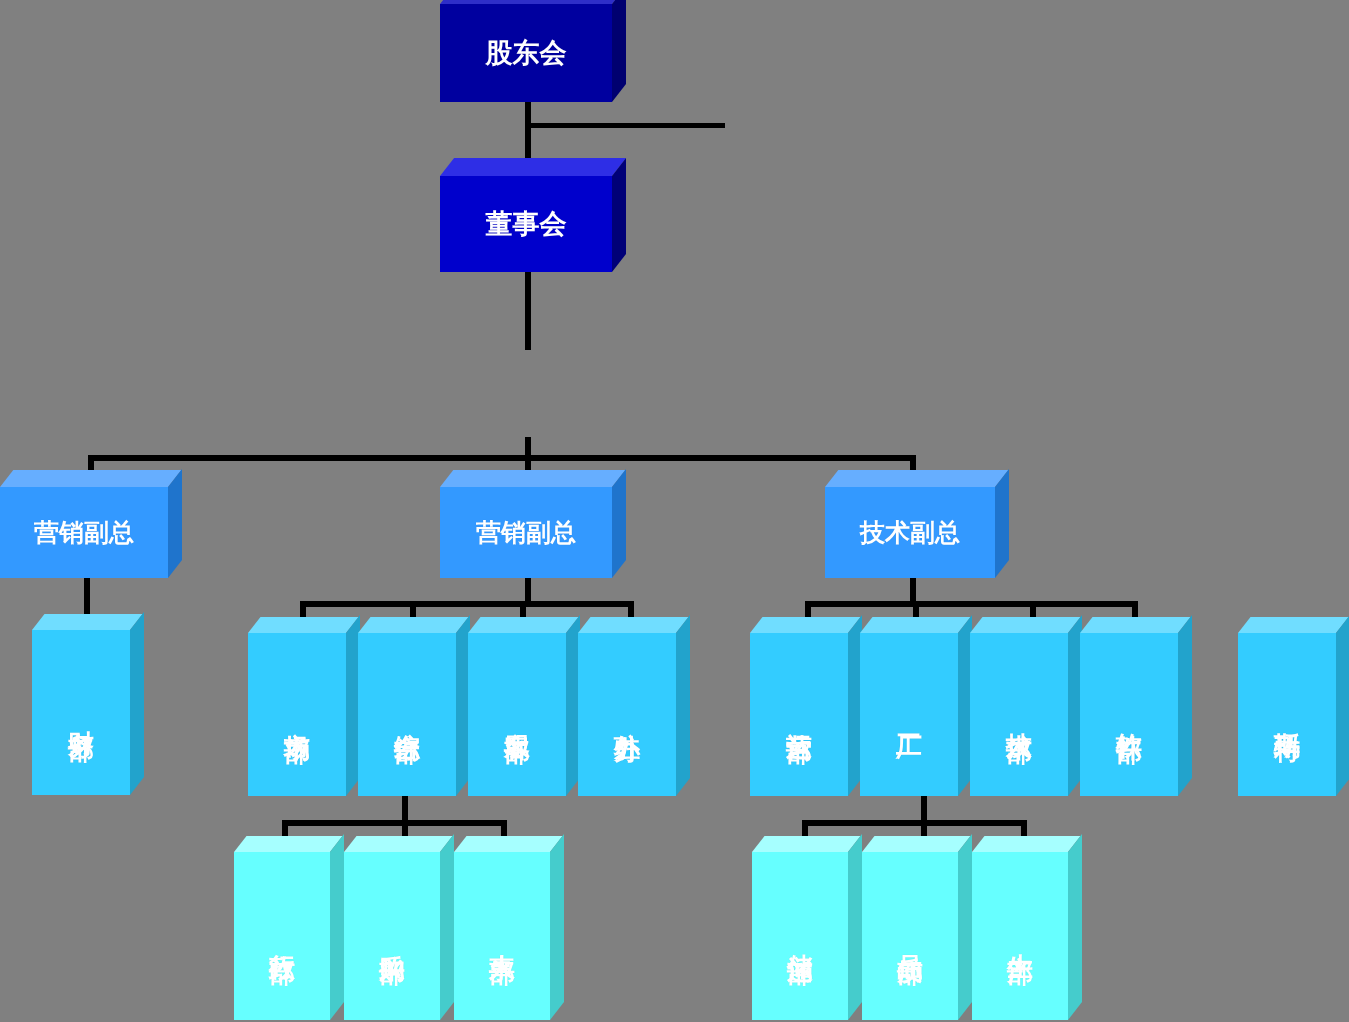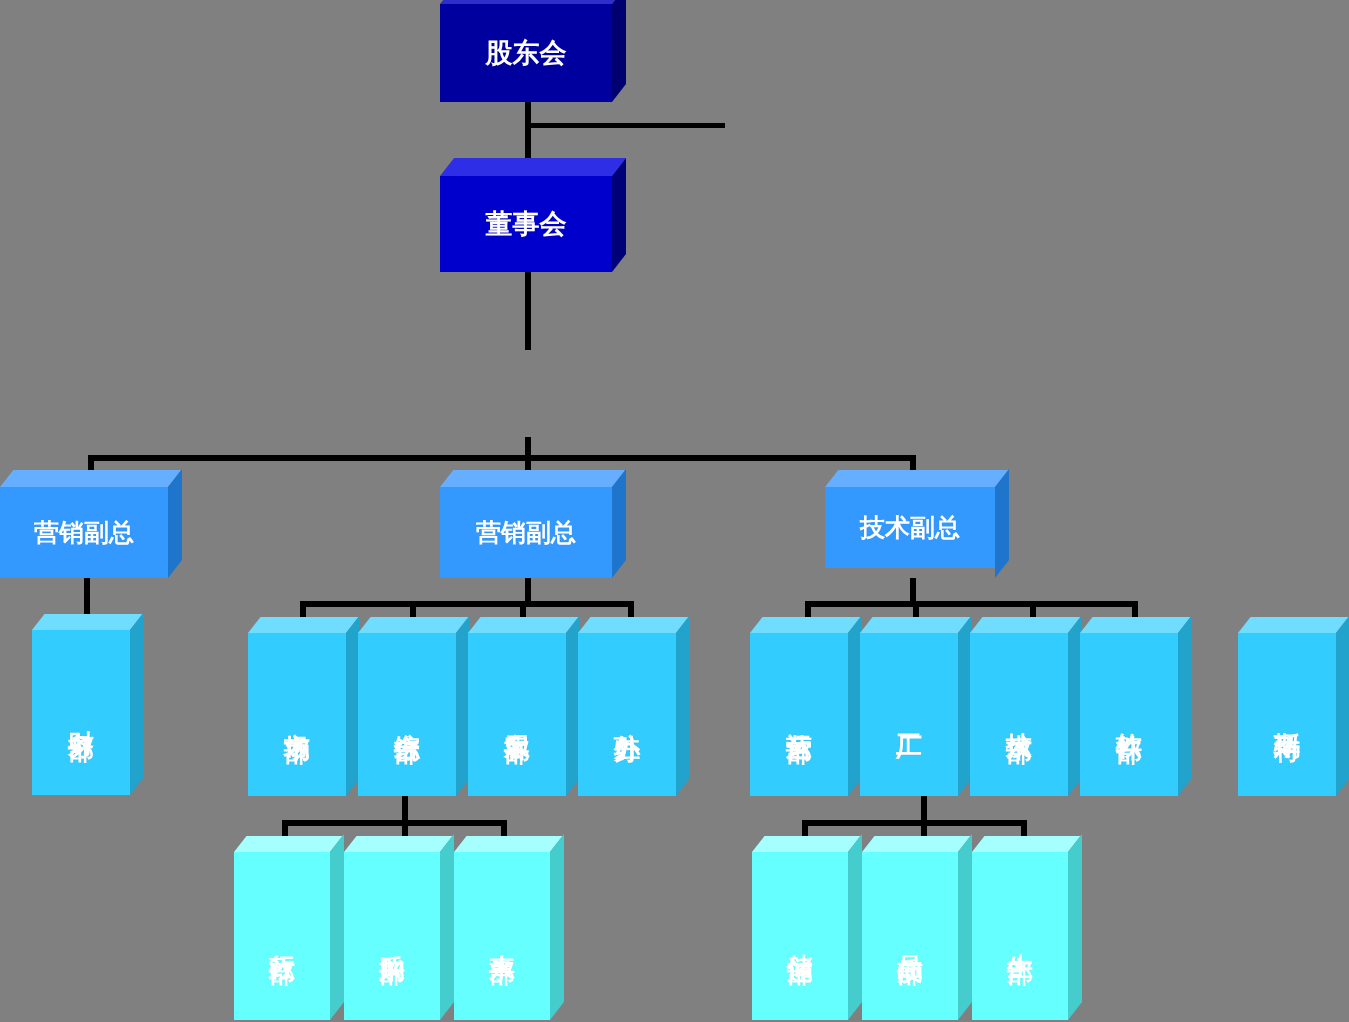--- a/index.html
+++ b/index.html
@@ -112,21 +112,21 @@
     <div class="ext-side" style="left:168px;top:0;width:14px;height:91px;transform:skewY(-52deg);transform-origin:top left;"></div>
     <div class="face" style="background:#3399FF;font-size:25px;">营销副总</div>
   </div>
 
   <div class="node" style="left:440px;top:487px;width:172px;height:91px;--topc:#66AEFF;--sidec:#1F74CC;">
     <div class="ext-top" style="left:0;top:-17px;width:172px;height:17px;transform:skewX(-38deg);"></div>
     <div class="ext-side" style="left:172px;top:0;width:14px;height:91px;transform:skewY(-52deg);transform-origin:top left;"></div>
     <div class="face" style="background:#3399FF;font-size:25px;">营销副总</div>
   </div>
 
-  <div class="node" style="left:825px;top:487px;width:170px;height:81px;--topc:#66AEFF;--sidec:#1F74CC;">
+  <div class="node" style="left:825px;top:487px;width:170px;height:91px;--topc:#66AEFF;--sidec:#1F74CC;">
     <div class="ext-top" style="left:0;top:-17px;width:170px;height:17px;transform:skewX(-38deg);"></div>
     <div class="ext-side" style="left:170px;top:0;width:14px;height:91px;transform:skewY(-52deg);transform-origin:top left;"></div>
     <div class="face" style="background:#3399FF;font-size:25px;">技术副总</div>
   </div>
 
   <div class="node vert" style="left:32px;top:630px;width:98px;height:165px;--topc:#70DDFF;--sidec:#22A3CC;">
     <div class="ext-top" style="left:0;top:-16px;width:98px;height:16px;transform:skewX(-38deg);"></div>
     <div class="ext-side" style="left:98px;top:0;width:14px;height:165px;transform:skewY(-52deg);transform-origin:top left;"></div>
     <div class="face" style="background:#33CCFF;font-size:26px;">财务部</div>
   </div>

